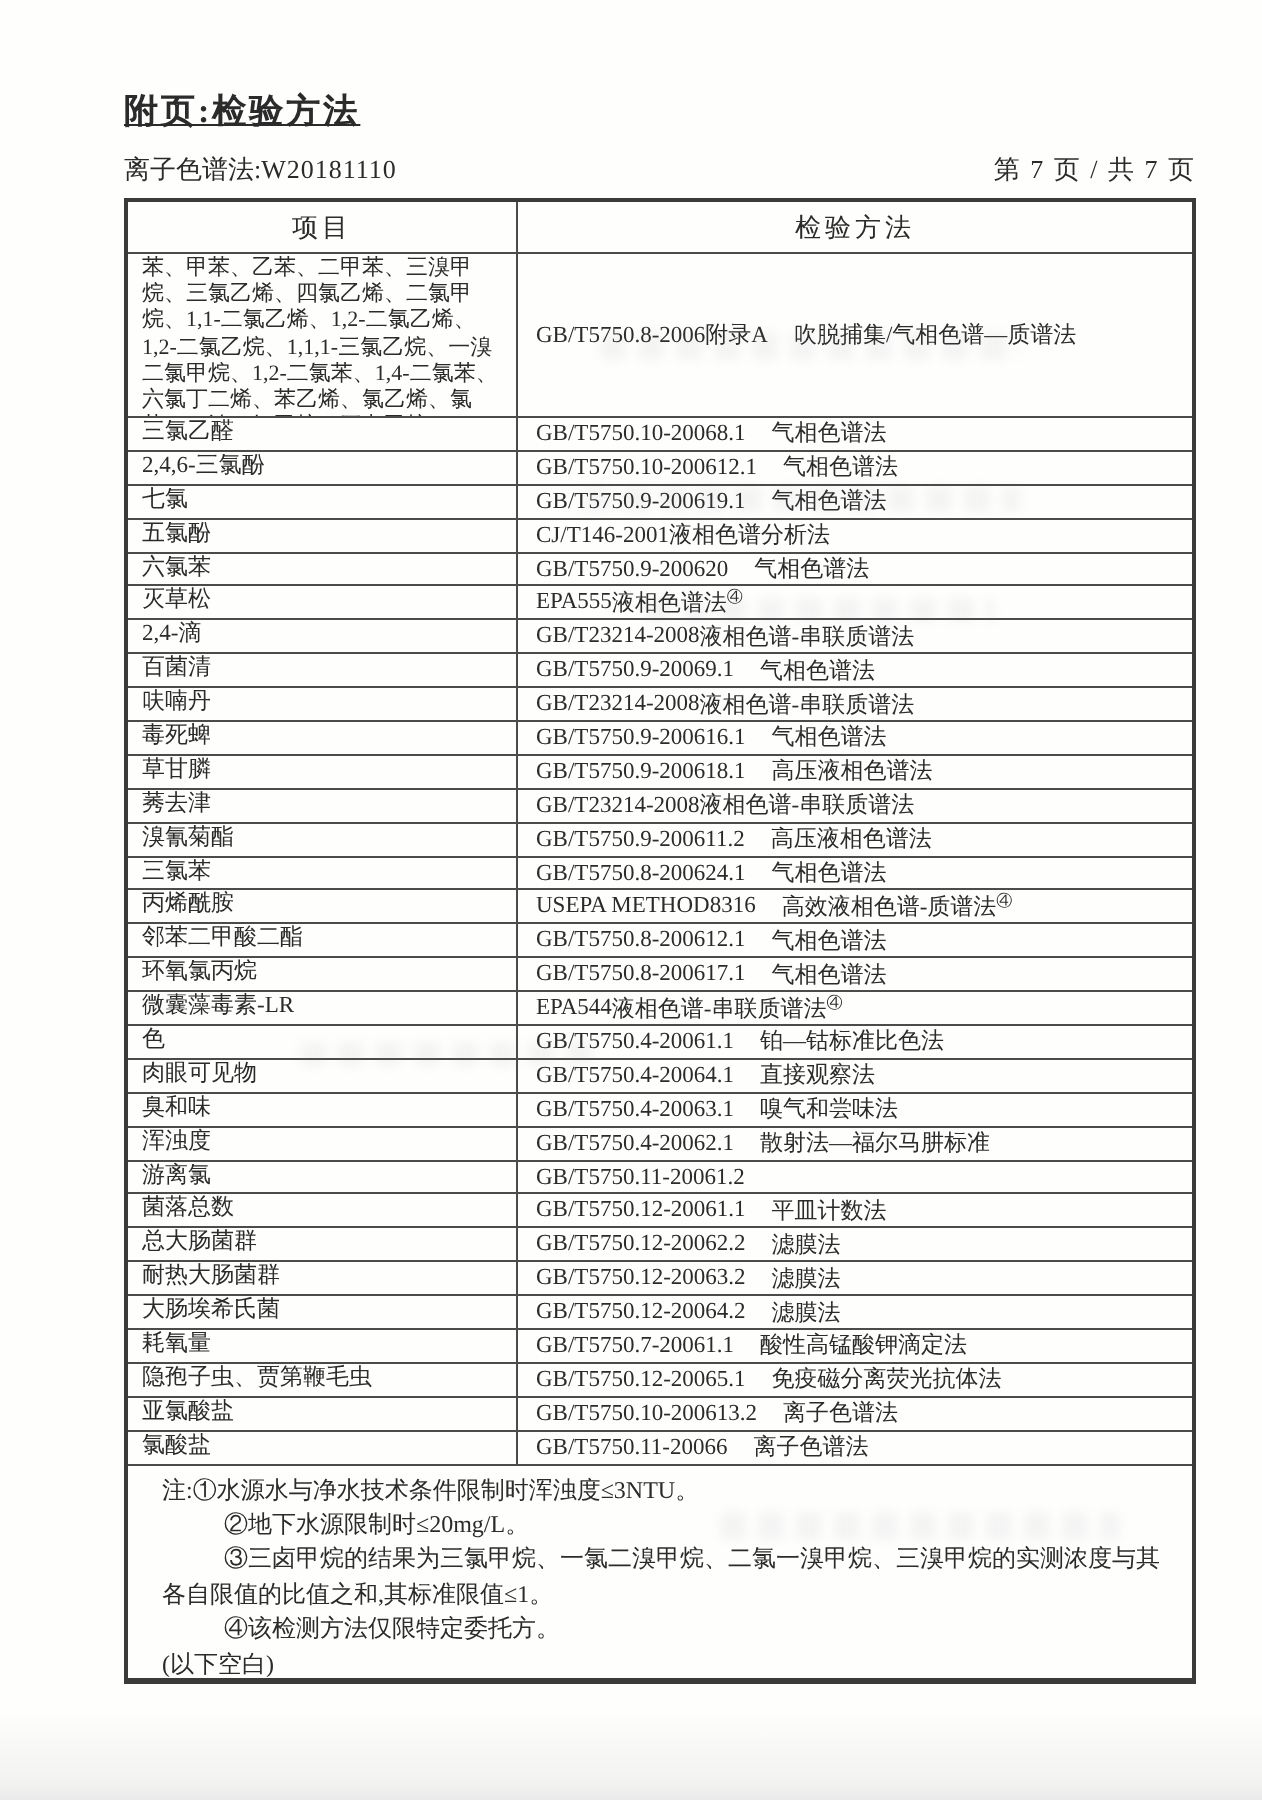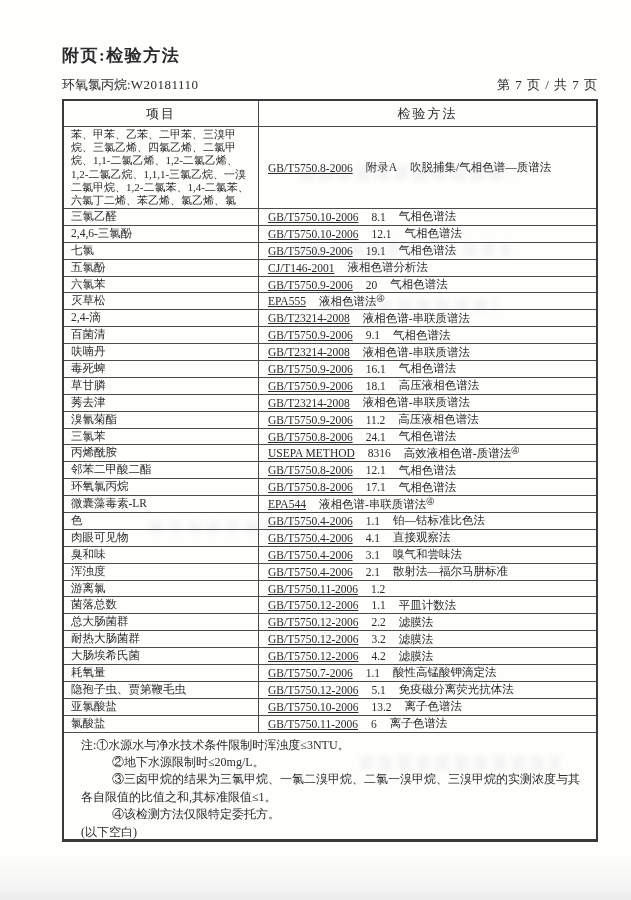--- a/index.html
+++ b/index.html
@@ -6,21 +6,21 @@
   body{
     width:631px;height:900px;overflow:hidden;position:relative;
     background:#fdfdfc;
     font-family:"Liberation Serif","DejaVu Serif",serif;
     color:#2b2b2b;
   }
   .page{position:absolute;inset:0;background:#fefefd;}
   .page-shadow{position:absolute;left:0;right:0;bottom:0;height:46px;
     background:linear-gradient(180deg,rgba(0,0,0,0) 0%,rgba(90,90,95,.07) 80%,rgba(90,90,95,.12) 100%);}
   .content{position:absolute;left:62px;top:44px;width:536px;}
-  .doc-title{margin:0;font-size:17px;font-weight:bold;letter-spacing:1.5px;}
+  .doc-title{margin:0;font-size:17px;font-weight:bold;letter-spacing:1.5px;text-decoration:underline;}
   .report-line{margin-top:9px;font-size:13px;display:flex;justify-content:space-between;align-items:baseline;}
   .report-no{letter-spacing:.5px;text-align:right;}
   .page-indicator{letter-spacing:1px;}
 
   .vtable{
     margin-top:5px;height:743px;box-sizing:border-box;
     border:2px solid #3a3a3a;border-bottom-width:3px;
     display:flex;flex-direction:column;background:transparent;
   }
   .thead{display:flex;height:25px;flex:none;border-bottom:1px solid #4b4b4b;font-size:13px;}
@@ -29,21 +29,21 @@
 
   .trow{display:flex;flex:none;height:15.9px;border-bottom:1px solid #4b4b4b;}
   .trow.tall{height:81px;}
   .cell{box-sizing:border-box;overflow:hidden;}
   .cell.item{
     width:195px;border-right:1px solid #4b4b4b;
     padding:0 4px 0 7px;font-size:11.5px;line-height:15.4px;white-space:nowrap;
   }
   .tall .cell.item{font-size:11px;line-height:13.2px;padding-top:1px;white-space:normal;}
   .cell.method{flex:1;padding-left:9px;display:flex;align-items:center;font-size:11.5px;}
-  .cell.method .std{margin-right:13px;white-space:nowrap;text-decoration:underline;}
+  .cell.method .std{white-space:nowrap;}
   .cell.method .clause{margin-right:13px;white-space:nowrap;}
   .cell.method .mname{white-space:nowrap;}
   .cell.method sup{font-size:8px;align-self:flex-start;margin-top:1px;line-height:10px;}
 
   .notes{flex:1;padding:4px 8px 0 17px;font-size:12px;line-height:17.4px;overflow:hidden;}
   .note{white-space:normal;}
   .note.ind{text-indent:31px;}
 
   
   .artifact{position:absolute;filter:blur(2.5px);opacity:.5;pointer-events:none;
@@ -55,21 +55,21 @@
   .a5{left:360px;top:756px;width:200px;height:14px;}
 </style>
 </head>
 <body>
 
 <div class="page">
   <div class="content">
     <h1 class="doc-title">附页:检验方法</h1>
     <div class="report-line">
       <div>
-        <span>环氧氯丙烷:</span><span class="report-no">W20181110</span>
+        <span>离子色谱法:</span><span class="report-no">W20181110</span>
       </div>
       <div class="page-indicator">第 7 页 / 共 7 页</div>
     </div>
 
     <div class="vtable">
       <div class="thead">
         <div class="hi">项目</div>
         <div class="hm">检验方法</div>
       </div>
       <div style="display:contents"><div class="trow tall">

